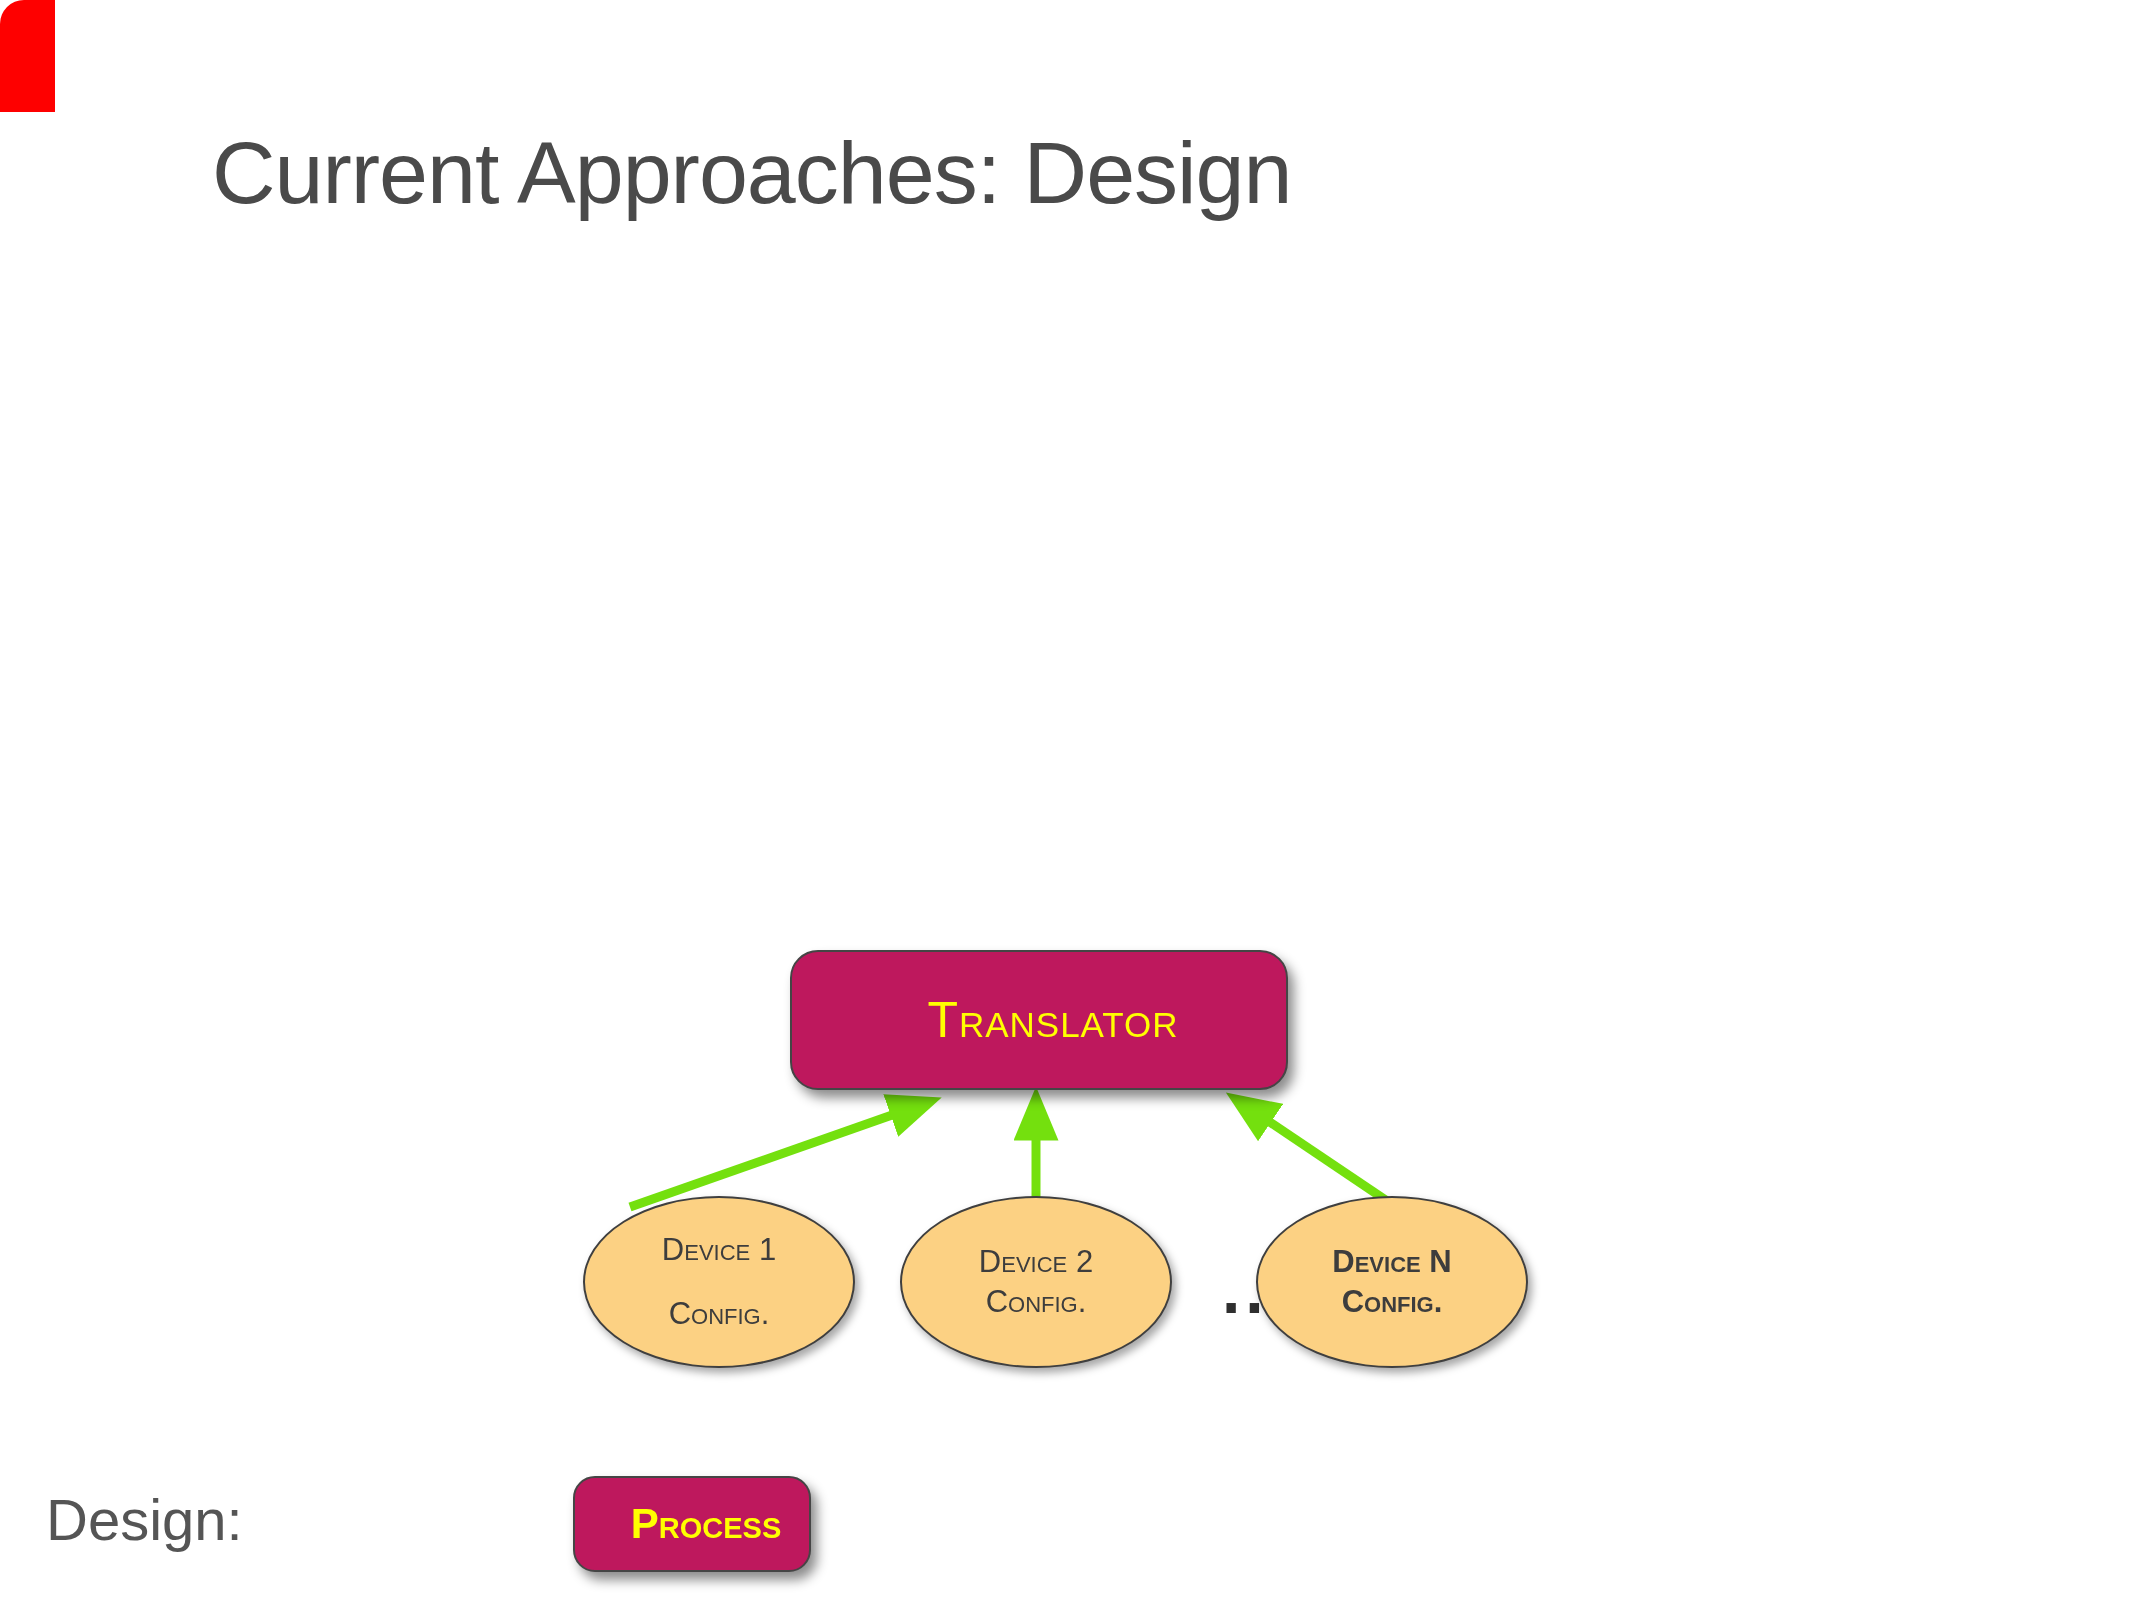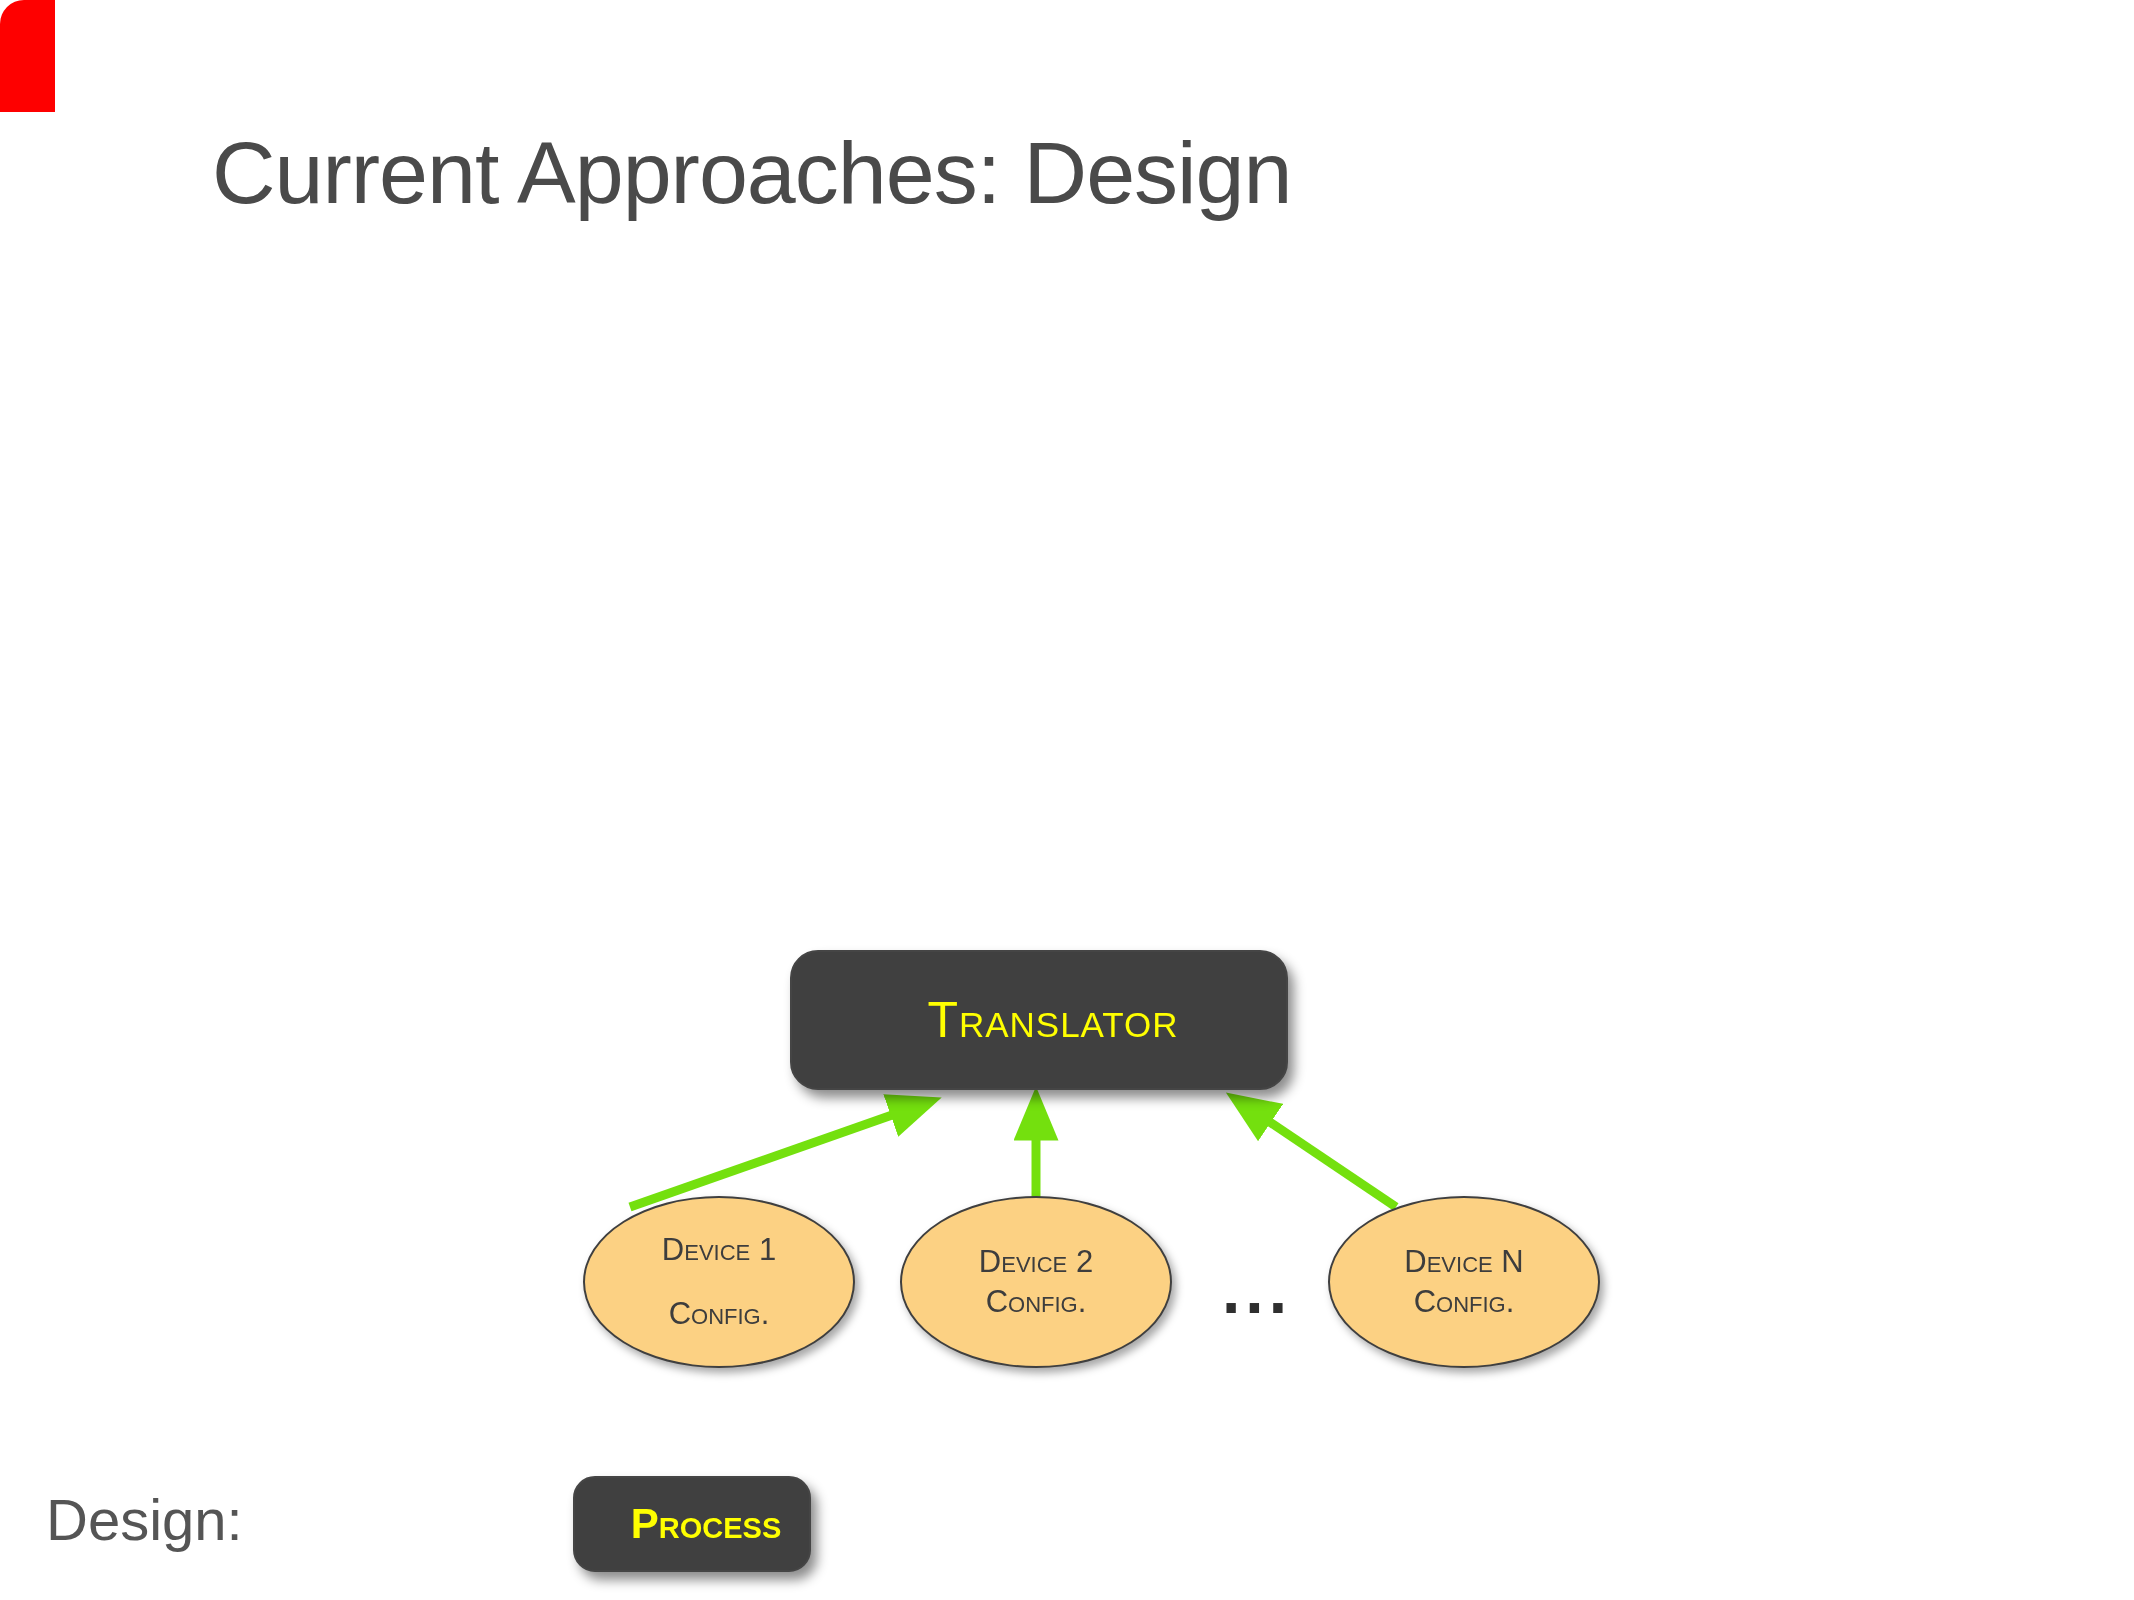--- a/index.html
+++ b/index.html
@@ -39,21 +39,21 @@
   .arrows {
     position: absolute;
     left: 0;
     top: 0;
     width: 2134px;
     height: 1600px;
     pointer-events: none;
   }
   .node-process {
     position: absolute;
-    background: #404040;
+    background: #be185d;
     border: 2px solid #454545;
     border-radius: 28px;
     box-shadow: 6px 8px 12px rgba(0,0,0,0.45);
     color: #ffff00;
     font-variant: small-caps;
     text-align: center;
     box-sizing: border-box;
     padding-left: 28px;
   }
   .translator {
@@ -81,21 +81,21 @@
     text-align: center;
   }
   .device {
     width: 272px;
     height: 172px;
     font-size: 31px;
     line-height: 40px;
   }
   .d1 { left: 583px;  top: 1196px; gap: 24px; }
   .d2 { left: 900px;  top: 1196px; }
-  .dn { left: 1328px; top: 1196px; }
+  .dn { left: 1256px; top: 1196px; font-weight: bold; }
   .dots {
     position: absolute;
     left: 1222px;
     top: 1252px;
     font-size: 66px;
     font-weight: bold;
     color: #2f2f2f;
     letter-spacing: 5px;
   }
   .legend-label {

